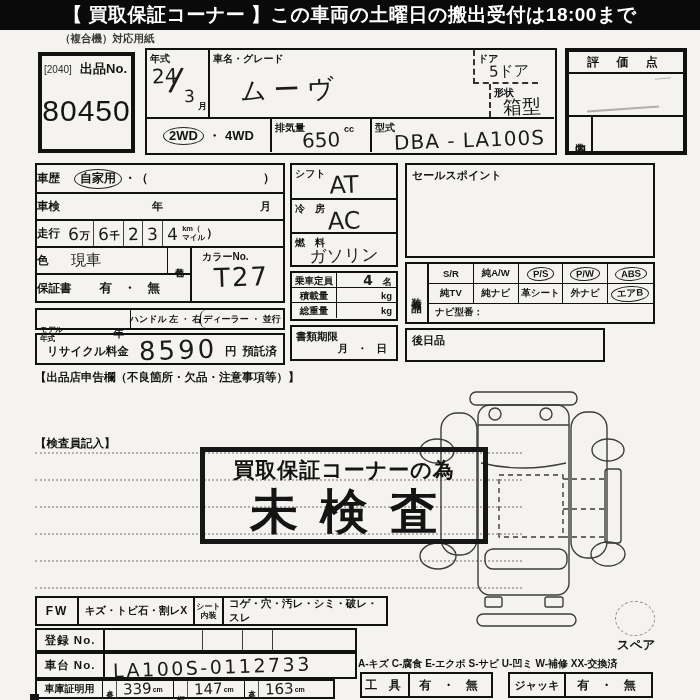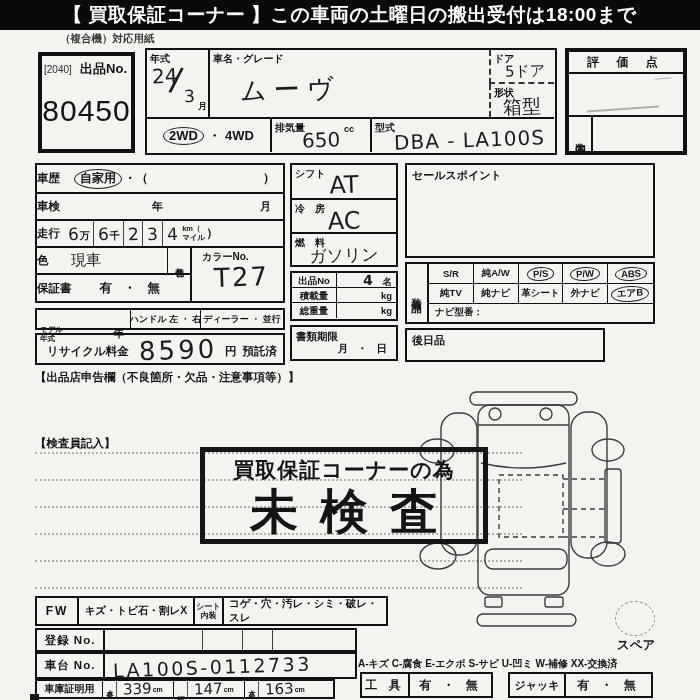--- a/index.html
+++ b/index.html
@@ -21,21 +21,21 @@
   .lot-label{position:absolute;right:4px;top:4px;font-size:13px;font-weight:bold;}
   .lot-number{position:absolute;left:0;right:0;top:38px;text-align:center;font-size:30px;font-weight:500;letter-spacing:1px;}
 
   
   .main-table{position:absolute;left:145px;top:48px;width:412px;height:107px;border:2.5px solid #111;box-sizing:border-box;}
   .mt-cell{position:absolute;box-sizing:border-box;}
   .cell-label{position:absolute;left:3px;top:2px;font-size:10px;font-weight:bold;white-space:nowrap;}
 
   .cell-year{left:0;top:0;width:63px;height:67px;border-right:2px solid #111;}
   .cell-name{left:63px;top:0;width:279px;height:67px;}
-  .cell-door{left:342px;top:0;width:65px;height:34px;border-left:2px dashed #333;border-bottom:2px dashed #333;}
+  .cell-door{left:326px;top:0;width:65px;height:34px;border-left:2px dashed #333;border-bottom:2px dashed #333;}
   .cell-shape{left:342px;top:34px;width:65px;height:33px;border-left:2px dashed #333;}
   .cell-drive{left:0;top:67px;width:125px;height:35px;border-top:2px solid #111;border-right:2px solid #111;
               display:flex;align-items:center;justify-content:center;font-size:13px;font-weight:bold;gap:4px;}
   .cell-disp{left:125px;top:67px;width:100px;height:35px;border-top:2px solid #111;border-right:2px solid #111;}
   .cell-model{left:225px;top:67px;width:182px;height:35px;border-top:2px solid #111;}
 
   .year-val{position:absolute;left:5px;top:14px;font-size:20px;}
   .year-slash{position:absolute;left:24px;top:10px;font-size:36px;font-weight:300;transform:rotate(12deg);color:#1b1b1b;}
   .year-month{position:absolute;left:37px;top:36px;font-size:17px;}
   .year-msuffix{position:absolute;left:51px;top:50px;font-size:9px;font-weight:bold;}
@@ -116,21 +116,21 @@
   .nav-lbl{position:absolute;left:6px;top:4px;font-size:9.5px;font-weight:bold;}
 
   .later-box{position:absolute;left:405px;top:328px;width:200px;height:34px;border:2px solid #111;box-sizing:border-box;}
 
   
   .modelyear-row{position:absolute;left:35px;top:308px;width:250px;height:22px;border:2px solid #111;box-sizing:border-box;display:flex;}
   .my-c1{width:93px;display:flex;align-items:center;box-sizing:border-box;margin-top:24px;}
   .my-stack{width:28px;font-size:7.5px;font-weight:bold;line-height:1.2;margin-left:3px;}
   .my-year{margin-left:auto;margin-right:6px;font-size:10.5px;font-weight:bold;}
   .my-c2{width:70px;border-left:1.5px solid #111;display:flex;align-items:center;justify-content:center;font-size:9px;font-weight:bold;box-sizing:border-box;white-space:nowrap;}
-  .my-c3{flex:1;border-left:1.5px solid #111;display:flex;align-items:center;justify-content:center;font-size:9px;font-weight:bold;box-sizing:border-box;white-space:nowrap;}
+  .my-c3{flex:1;border-left:1.5px solid #111;display:flex;align-items:center;justify-content:center;font-size:9px;font-weight:bold;box-sizing:border-box;white-space:nowrap;border-radius:6px;}
 
   .recycle-box{position:absolute;left:35px;top:333px;width:250px;height:32px;border:2px solid #111;box-sizing:border-box;}
   .rc-lbl{position:absolute;left:10px;top:9px;font-size:11.5px;font-weight:bold;}
   .rc-val{position:absolute;left:102px;top:0px;font-size:26px;letter-spacing:3px;}
   .rc-unit{position:absolute;left:188px;top:9px;font-size:11.5px;font-weight:bold;}
   .rc-status{position:absolute;right:6px;top:9px;font-size:11.5px;font-weight:bold;}
 
   .note-lbl{position:absolute;font-size:11.5px;font-weight:bold;}
 
   
@@ -296,21 +296,21 @@
       <span class="hw sh-val" style="top:7px;font-size:24px">AC</span>
     </div>
     <div class="sh-cell sh3">
       <span class="cell-label">燃　料</span>
       <span class="hw sh-val" style="top:10px;font-size:17px">ガソリン</span>
     </div>
   </div>
 
   <div class="capacity-box">
     <div class="cap-row" style="top:0;border-bottom:1.5px solid #111;">
-      <span class="cap-lbl">出品No</span>
+      <span class="cap-lbl">乗車定員</span>
       <span class="cap-val"><span class="hw" style="font-size:14px;margin-right:10px">4</span><span>名</span></span>
     </div>
     <div class="cap-row" style="top:15px;border-bottom:1.5px solid #111;">
       <span class="cap-lbl">積載量</span>
       <span class="cap-val">kg</span>
     </div>
     <div class="cap-row" style="top:30px;">
       <span class="cap-lbl">総重量</span>
       <span class="cap-val">kg</span>
     </div>

